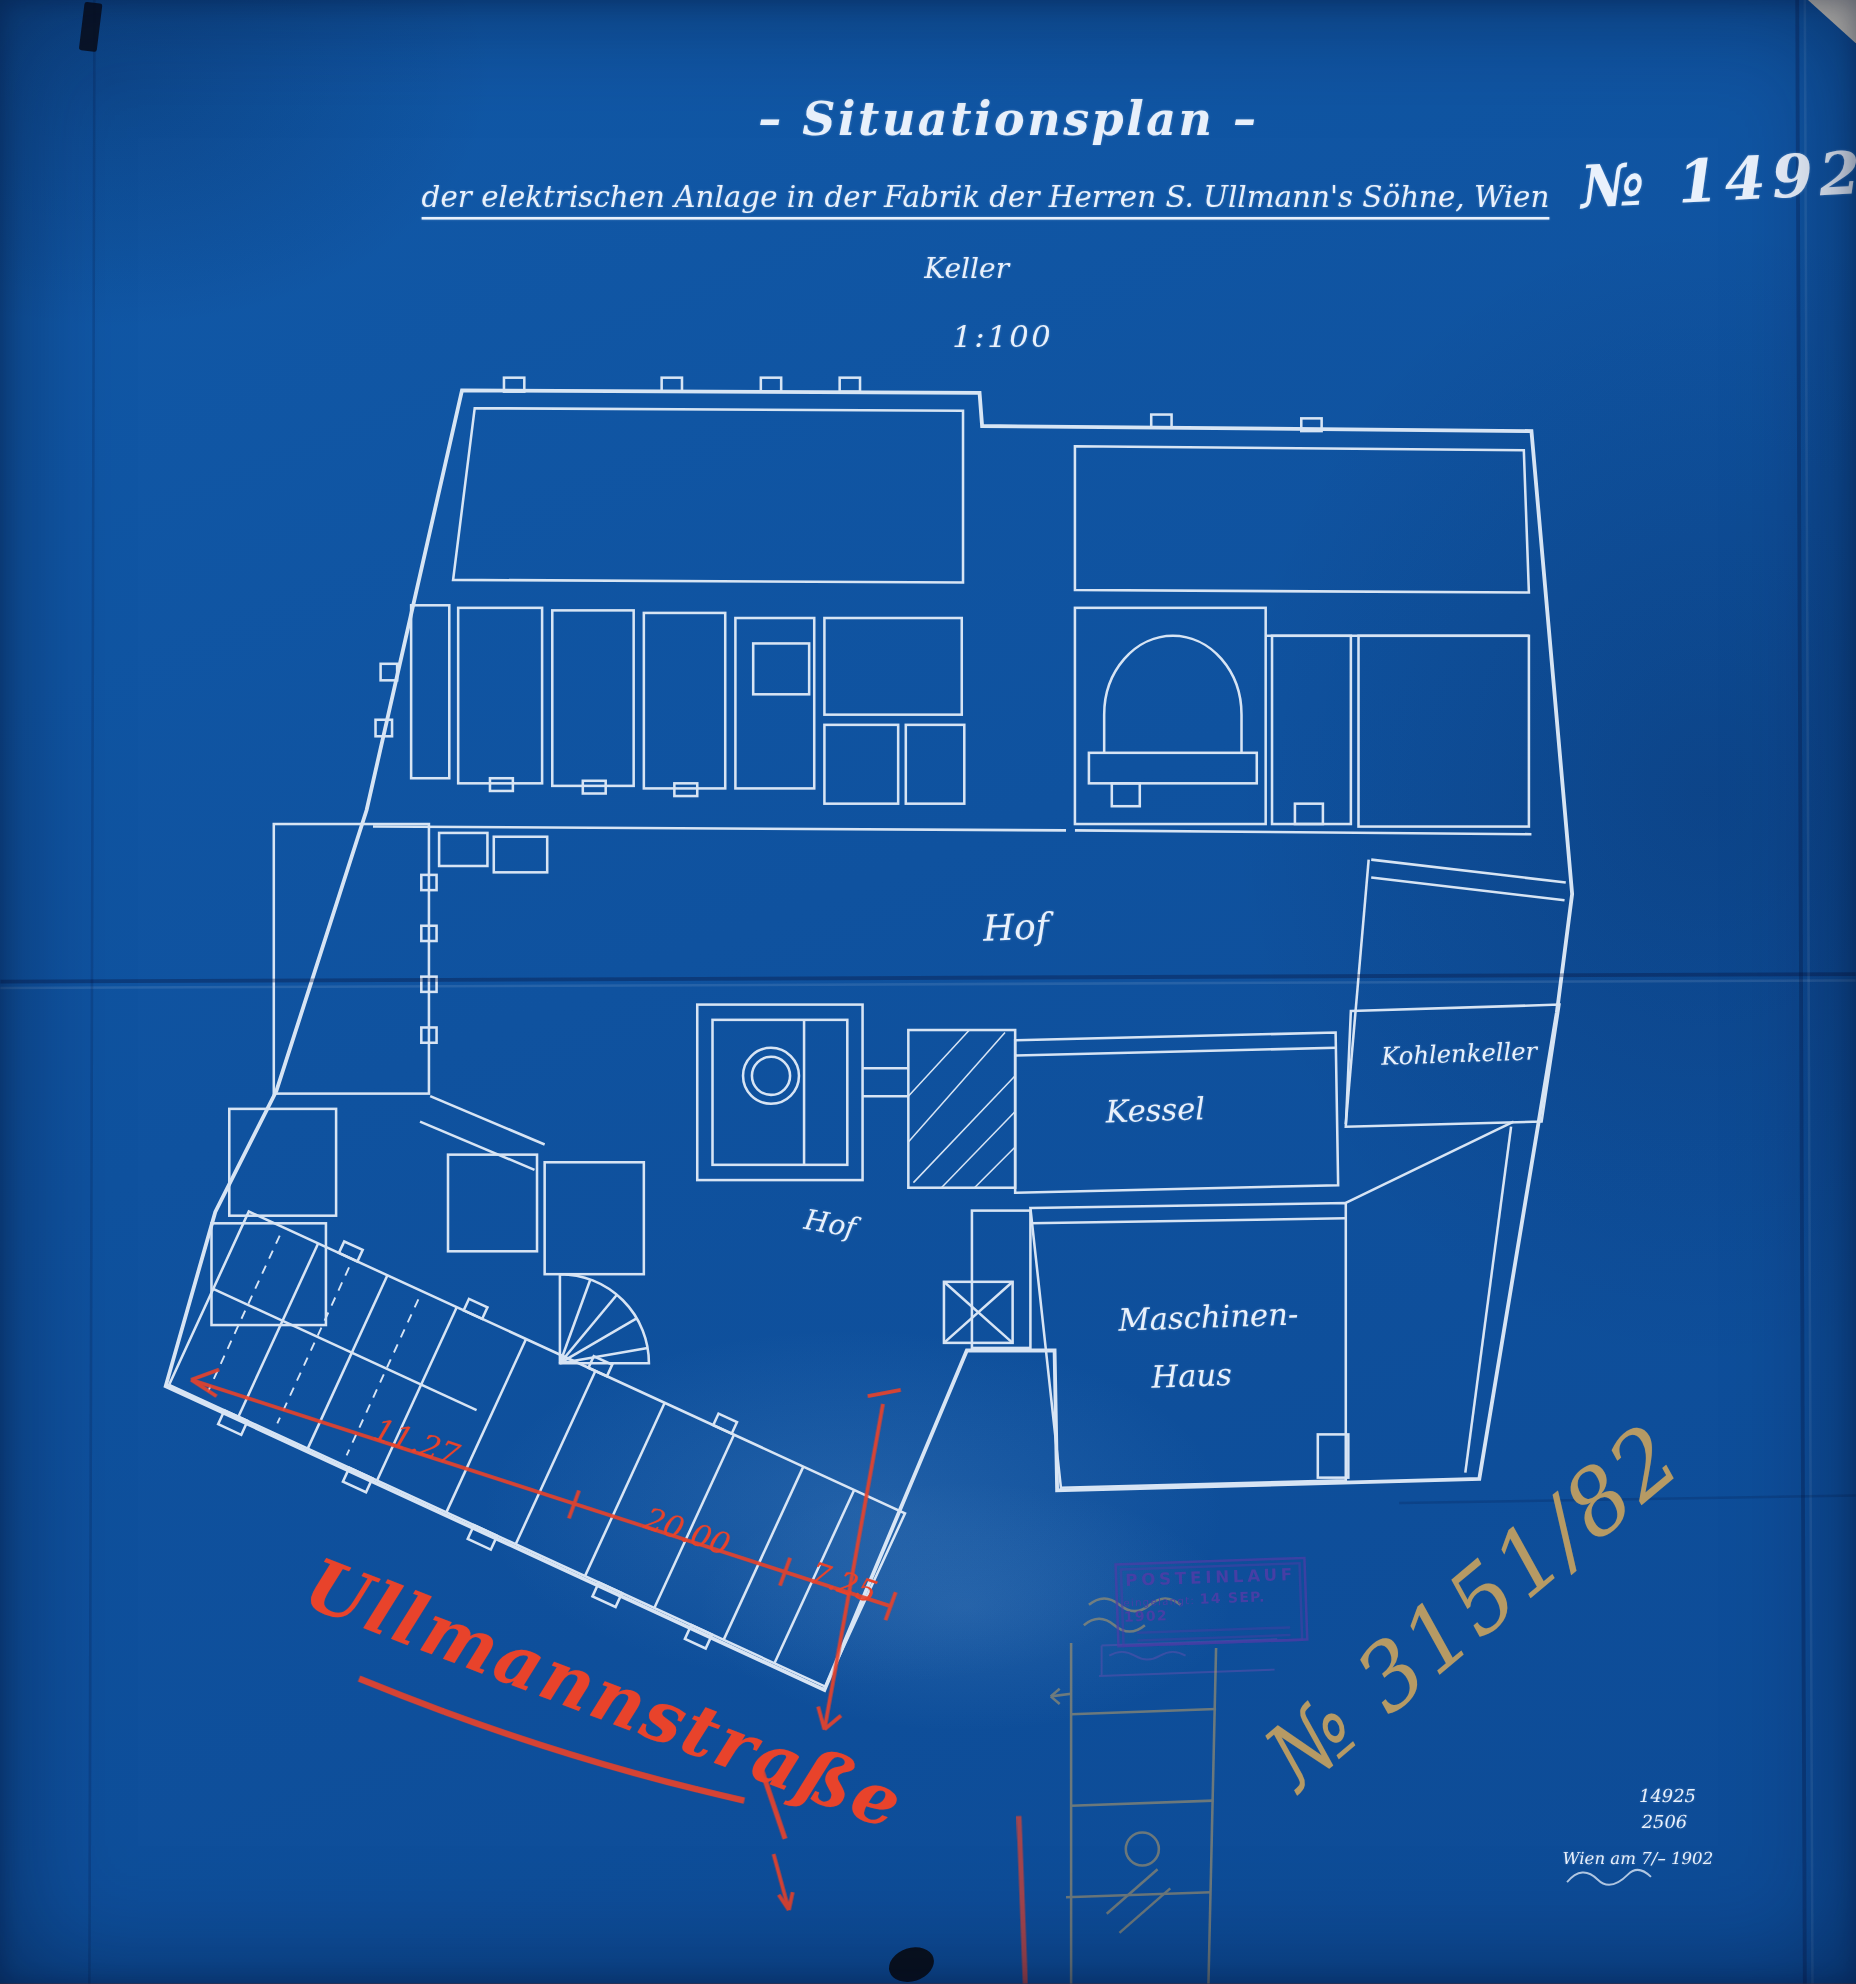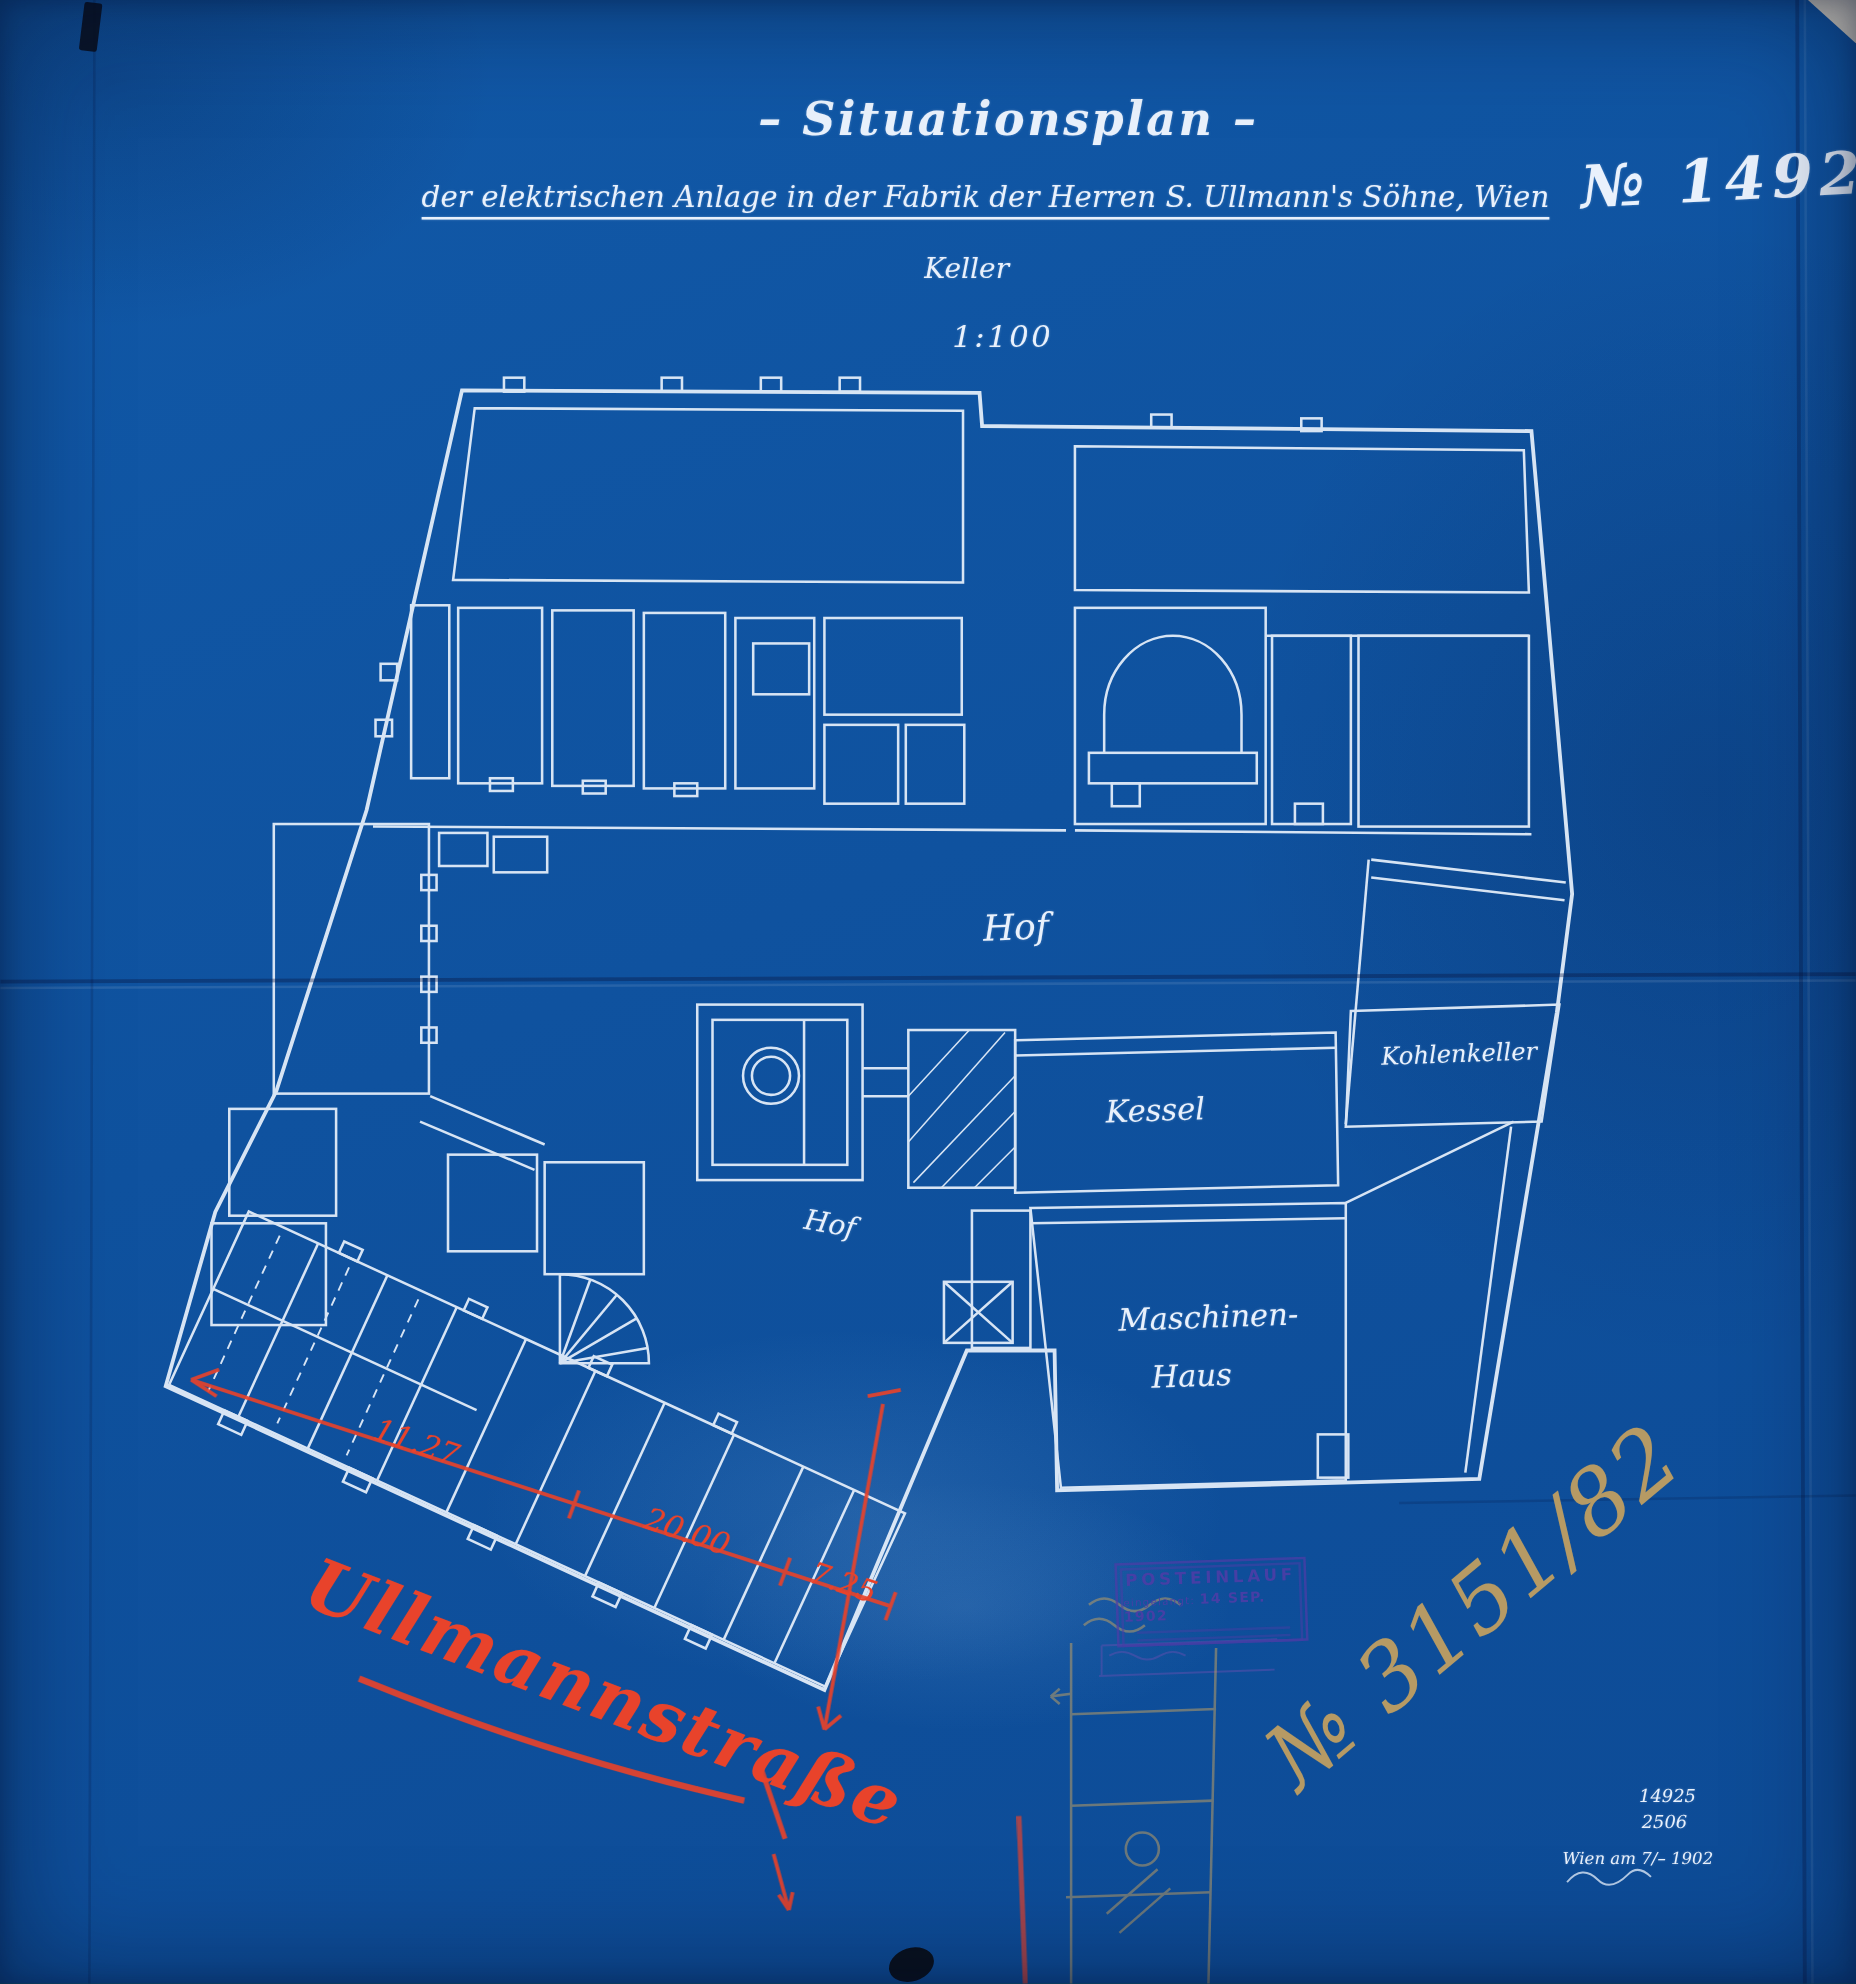--- a/index.html
+++ b/index.html
@@ -1,16 +1,16 @@
 <!DOCTYPE html>
 <html style="font-size:8px"><head>
 <meta charset="utf-8">
 <style>
   html,body{margin:0;padding:0;background:#091830;}
-  .viewport{position:relative;width:1856px;height:1985px;overflow:hidden;background:#15803d;}
+  .viewport{position:relative;width:1856px;height:1985px;overflow:hidden;background:#c2410c;}
   .design{position:absolute;left:0;top:0;width:727px;height:777px;
     transform:scale(2.5531);transform-origin:0 0;
     background:
       radial-gradient(ellipse 209px 100px at 46% 76%, rgba(150,200,242,0.14), rgba(150,200,242,0) 70%),
       radial-gradient(ellipse 150px 70px at 52% 81%, rgba(160,205,245,0.12), rgba(160,205,245,0) 70%),
       radial-gradient(ellipse 249px 299px at 92% 40%, rgba(2,12,44,0.18), rgba(2,12,44,0) 75%),
       radial-gradient(ellipse 199px 130px at 6% 4%, rgba(2,12,44,0.22), rgba(2,12,44,0) 75%),
       linear-gradient(158deg,#1159a8 0%, #0f529f 45%, #0d4b96 100%);
     font-family:"DejaVu Serif", serif;}
   .design::after{content:"";position:absolute;inset:0;pointer-events:none;

